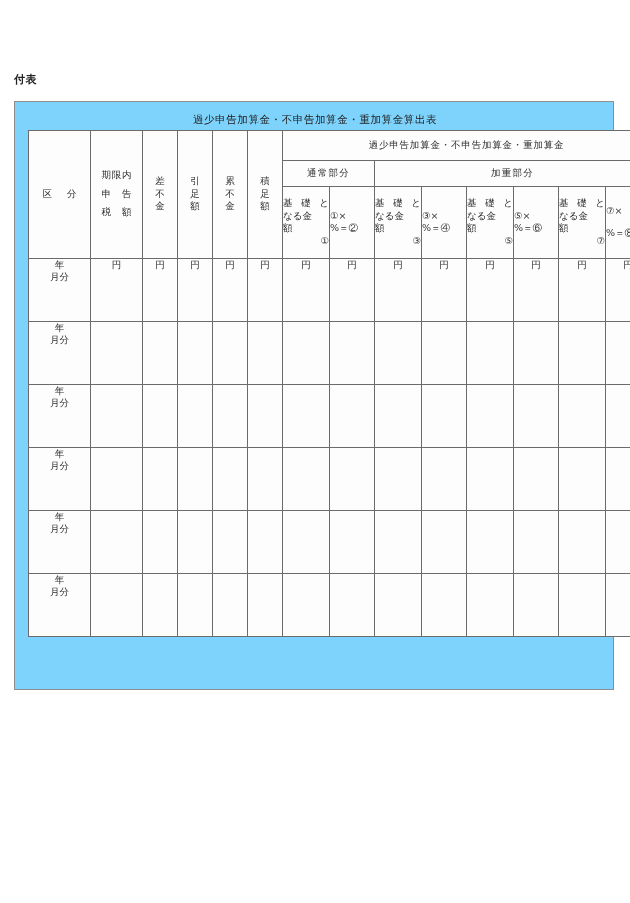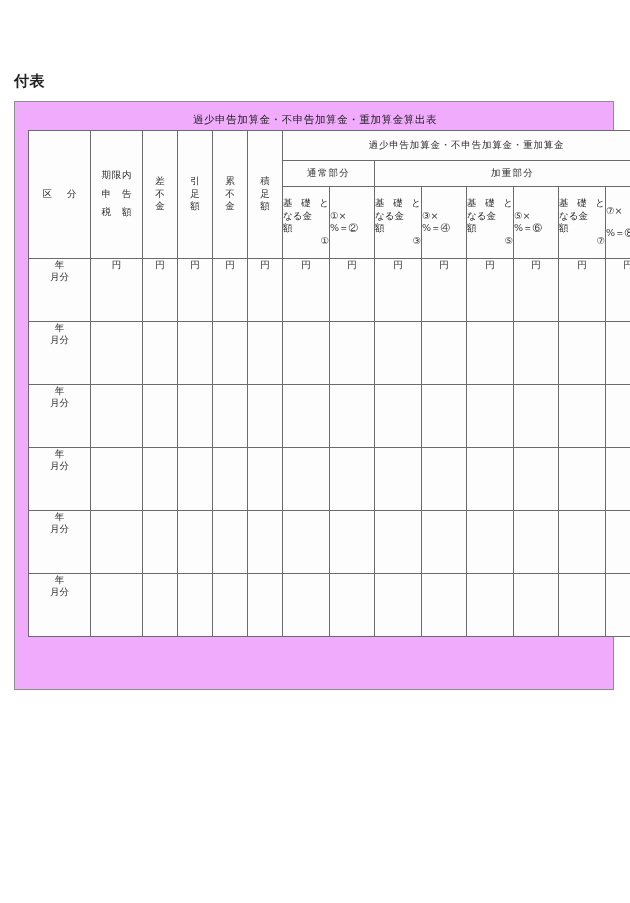--- a/index.html
+++ b/index.html
@@ -14,37 +14,37 @@
     color: #2b2b2b;
     position: relative;
     overflow: hidden;
   }
 
   
   .sheet-label {
     position: absolute;
     left: 14px;
     top: 74px;
-    font-size: 15px;
+    font-size: 11px;
     font-weight: bold;
     letter-spacing: 0.5px;
     line-height: 1;
     color: #222;
   }
 
   
   .page-frame {
     position: absolute;
     left: 14px;
     top: 101px;
     width: 600px;
     height: 589px;
     border: 1px solid #8e8e8e;
     box-sizing: border-box;
-    background: #f0abfc;
+    background: #7dd3fc;
   }
 
   
   .table-wrap {
     position: absolute;
     left: 13px;
     top: 10px;
     width: 574px;
   }
 

